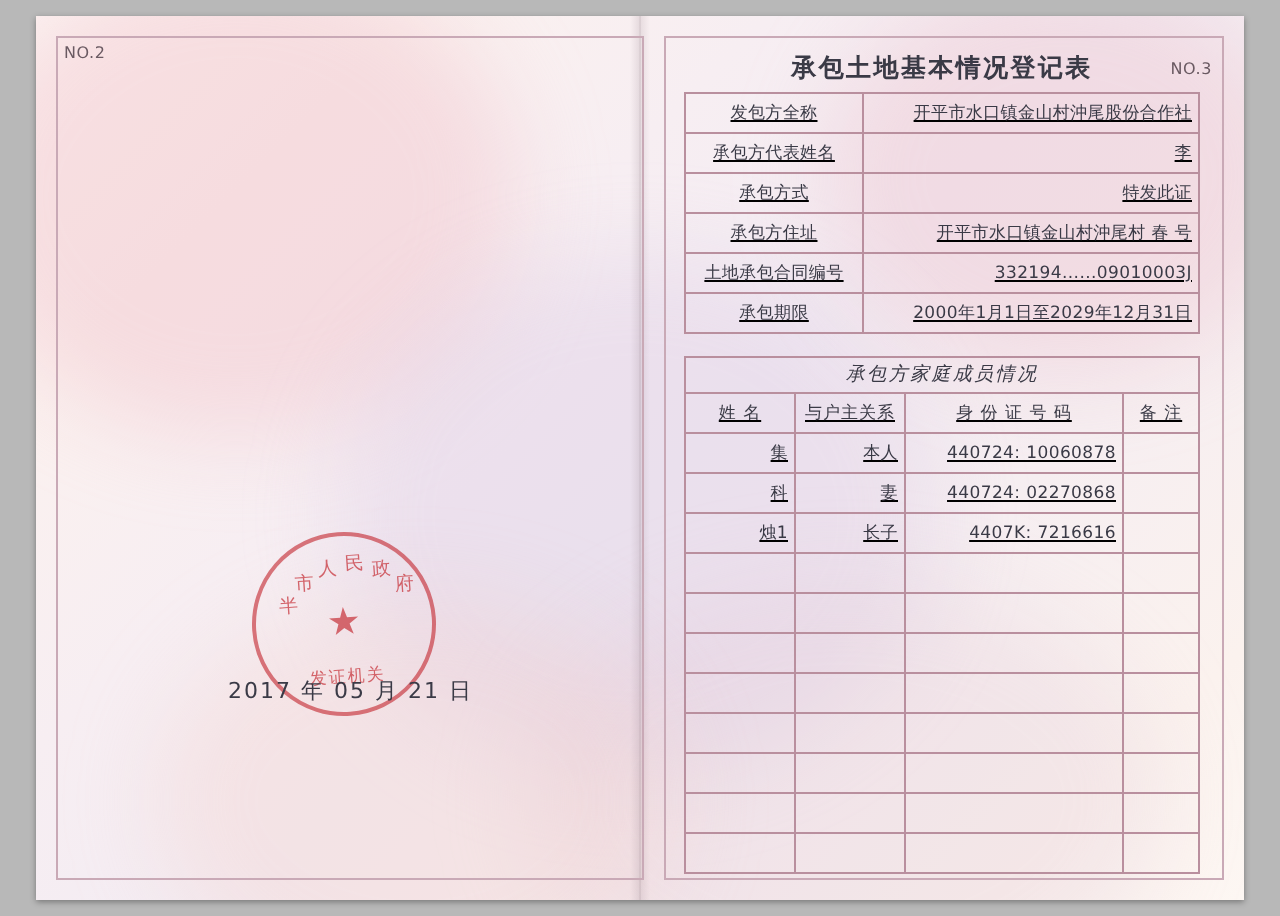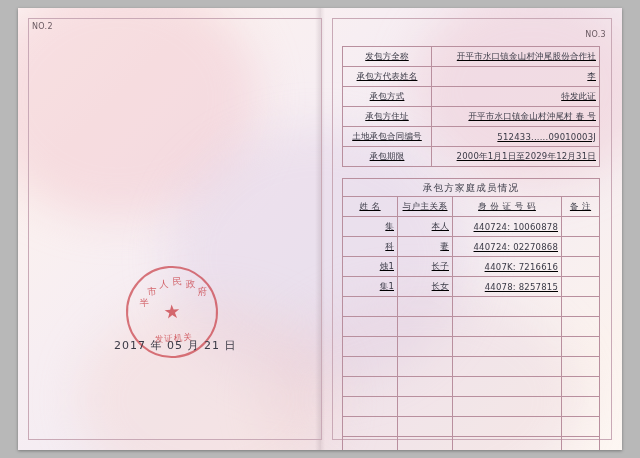--- a/index.html
+++ b/index.html
@@ -81,21 +81,21 @@
     padding:0 3px;height:19px;
     letter-spacing:.2px;
     overflow:hidden;white-space:nowrap;
   }
   .lbl{text-align:center;color:#3a3a46;letter-spacing:1px;}
   .val{text-align:right;color:#2f2f3a;}
   .t-top{left:324px;top:38px;width:258px;}
   .t-section{
     position:absolute;left:324px;top:170px;width:258px;height:18px;
     border:1px solid #b98f9e;border-bottom:none;box-sizing:border-box;
-    text-align:center;font-size:9.5px;color:#3a3a46;line-height:18px;letter-spacing:1.2px;
+    text-align:center;font-size:9.5px;color:#3a3a46;line-height:18px;letter-spacing:1.2px;font-style:italic;
   }
   .t-fam{left:324px;top:188px;width:258px;}
   .t-fam td{height:18px;}
   .t-fam .hdr{text-align:center;letter-spacing:.5px;}
 </style>
 </head>
 <body>
 
 <div class="page">
   <div class="wash w1"></div>
@@ -127,20 +127,21 @@
 
   <div class="date-line">
     <span>2017</span>
     <span>年</span>
     <span>05</span>
     <span>月</span>
     <span>21</span>
     <span>日</span>
   </div>
 
+  <div class="doc-title">承包土地基本情况登记表</div>
 
   <table class="tbl t-top">
     <tbody>
         <tr>
       <td class="lbl" style="width:82px">发包方全称</td>
       <td class="val">开平市水口镇金山村沖尾股份合作社</td>
     </tr>
     <tr>
       <td class="lbl">承包方代表姓名</td>
       <td class="val">李</td>
@@ -148,21 +149,21 @@
     <tr>
       <td class="lbl">承包方式</td>
       <td class="val">特发此证</td>
     </tr>
     <tr>
       <td class="lbl">承包方住址</td>
       <td class="val">开平市水口镇金山村沖尾村  春 号</td>
     </tr>
     <tr>
       <td class="lbl">土地承包合同编号</td>
-      <td class="val">512433......09010003J</td>
+      <td class="val">332194......09010003J</td>
     </tr>
     <tr>
       <td class="lbl">承包期限</td>
       <td class="val">2000年1月1日至2029年12月31日</td>
     </tr>
   </tbody>
     </table>
 
   <div class="t-section">承包方家庭成员情况</div>
 
@@ -186,26 +187,20 @@
       <td class="val">440724:  02270868</td>
       <td class="val"></td>
     </tr>
     <tr>
       <td class="val">烛1</td>
       <td class="val">长子</td>
       <td class="val">4407K:  7216616</td>
       <td class="val"></td>
     </tr>
     <tr>
-      <td class="val">集1</td>
-      <td class="val">长女</td>
-      <td class="val">44078:  8257815</td>
-      <td class="val"></td>
-    </tr>
-    <tr>
       <td class="val"></td>
       <td class="val"></td>
       <td class="val"></td>
       <td class="val"></td>
     </tr>
     <tr>
       <td class="val"></td>
       <td class="val"></td>
       <td class="val"></td>
       <td class="val"></td>

